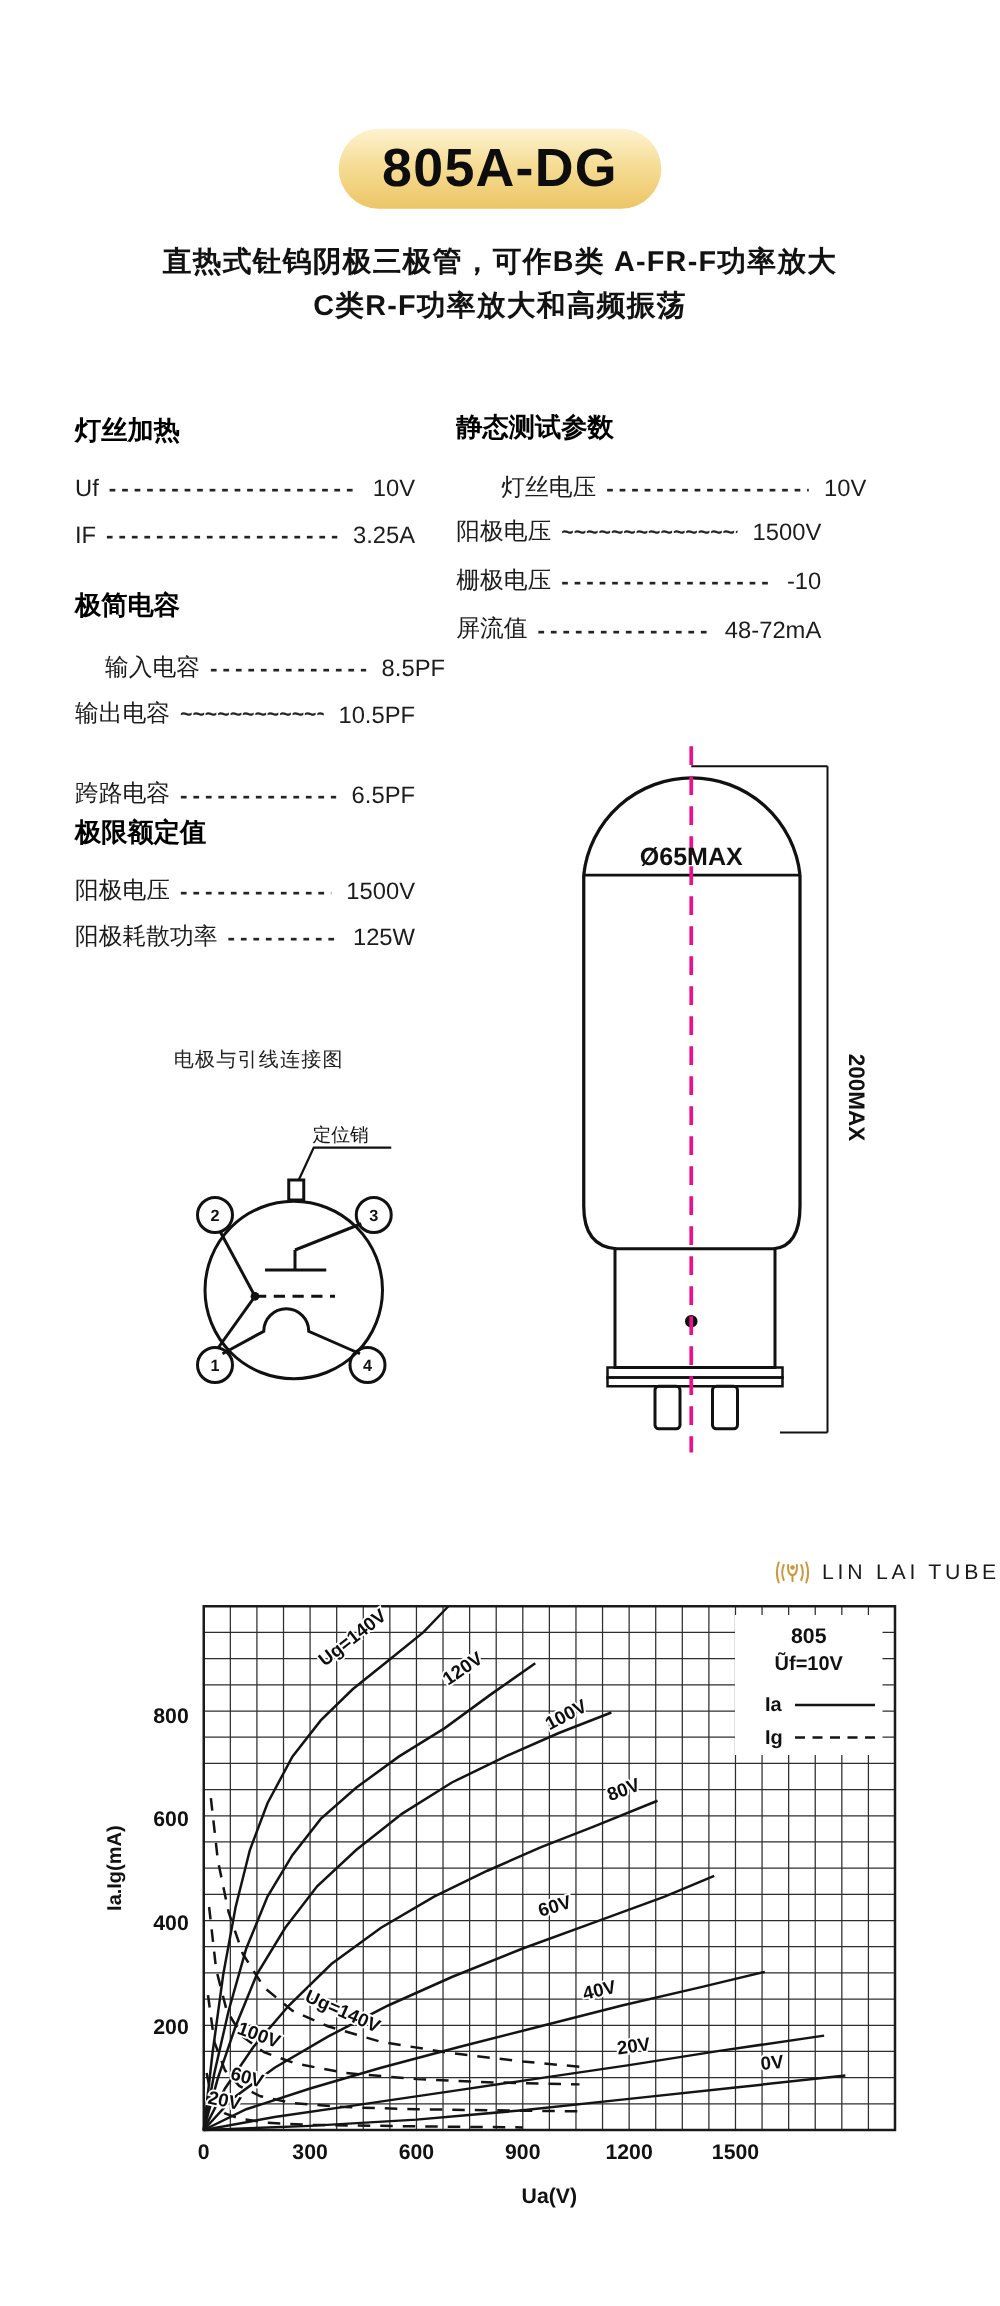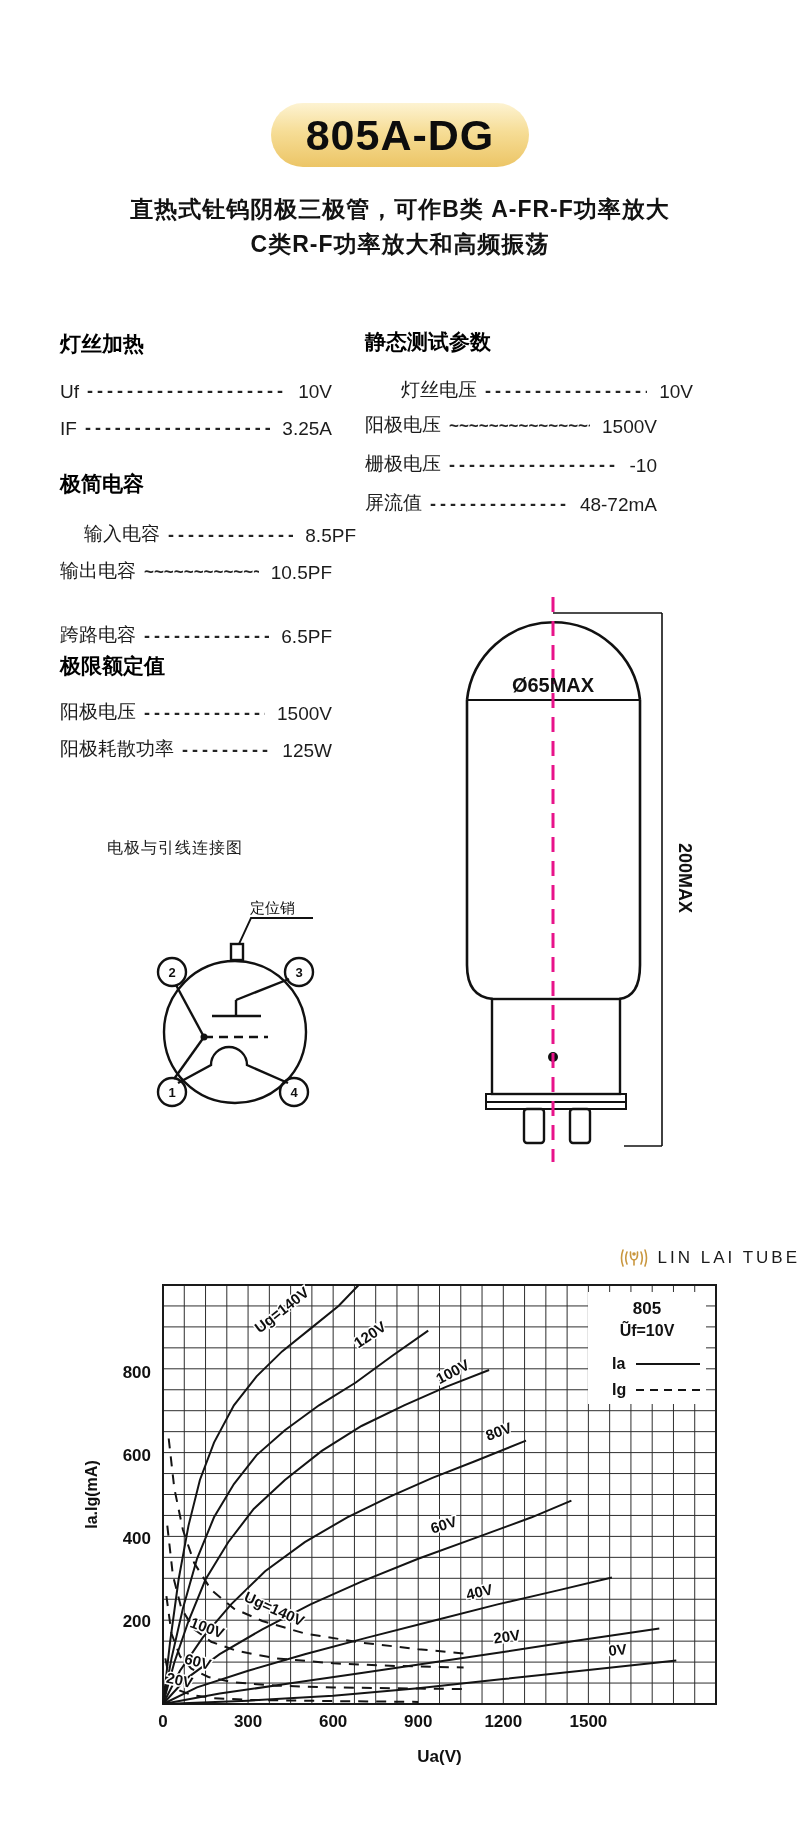--- a/index.html
+++ b/index.html
@@ -18,21 +18,21 @@
   .sec-h{font-size:21px;font-weight:800;color:#000000;}
   .row{display:flex;align-items:flex-end;font-size:19px;font-weight:500;color:#1c1c1c;}
   .row .lab{white-space:nowrap;}
   .row .val{white-space:nowrap;margin-left:8px;}
   .ld{flex:1;overflow:hidden;height:18px;margin:0 4px 1px 8px;position:relative;
       color:#242424;white-space:nowrap;}
   .ld.dash::after{content:"-------------------------------------------";
       letter-spacing:4px;font-weight:700;font-size:18px;position:absolute;left:0;bottom:0;}
   .ld.wavy::after{content:"~~~~~~~~~~~~~~~~~~~~~~~~~~~~~~~~~~~~";
       letter-spacing:0px;font-weight:600;font-size:17px;position:absolute;left:0;bottom:1px;}
-  .conn-title{font-size:16px;color:#222;letter-spacing:1px;text-align:left;}
+  .conn-title{font-size:16px;color:#222;letter-spacing:1px;text-align:center;}
   
   .brand{left:0;top:1246px;width:800px;display:flex;align-items:center;
          justify-content:flex-end;gap:9px;}
   .brand .txt{font-size:17px;letter-spacing:3px;color:#1a1a1a;font-weight:500;}
   svg text{font-family:"Liberation Sans",sans-serif;}
 </style>
 </head>
 <body>
 
 <div class="abs badge">

